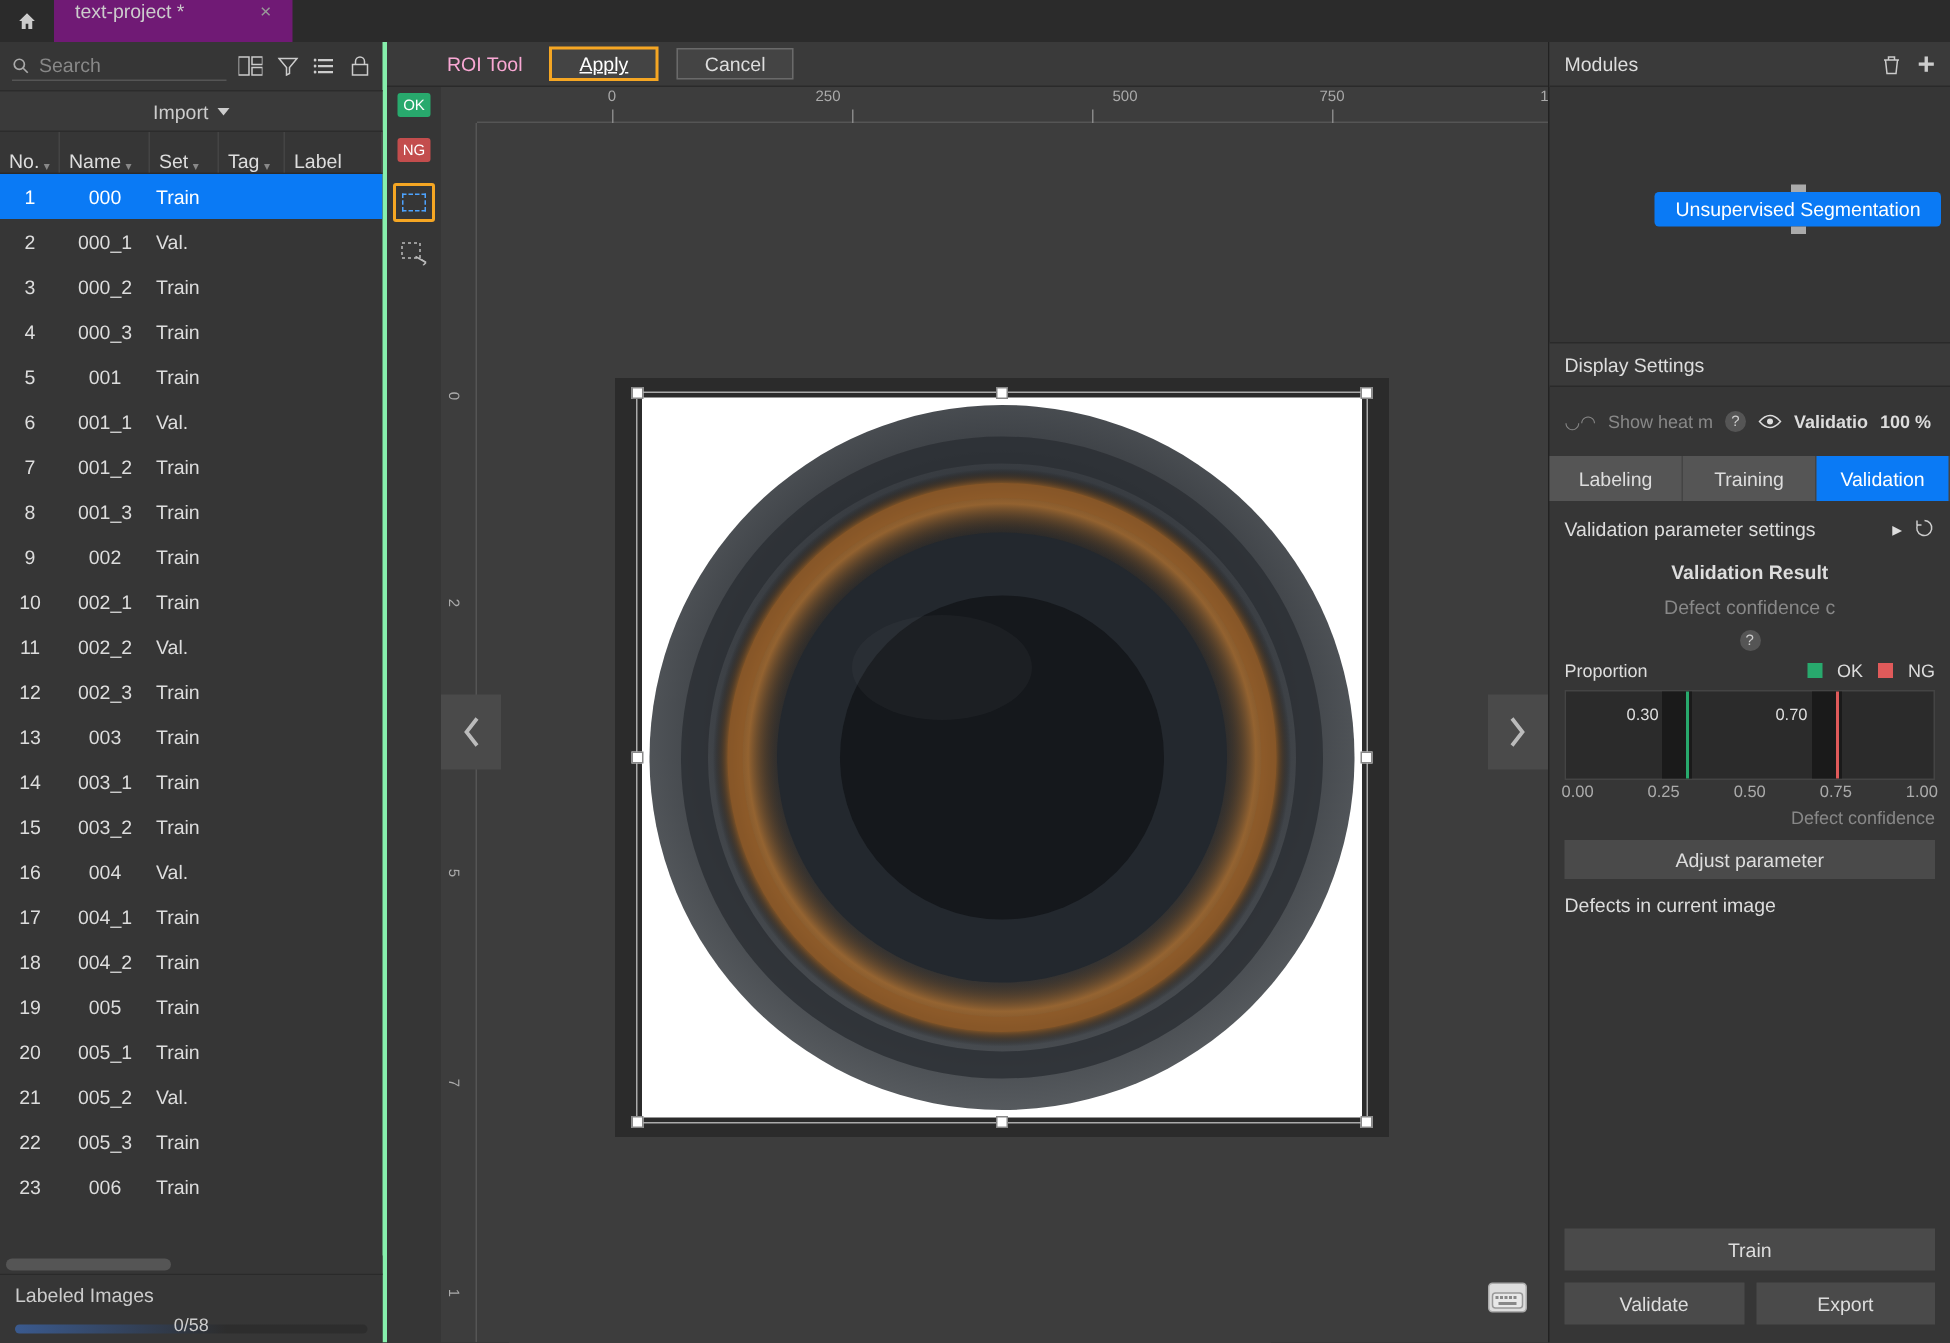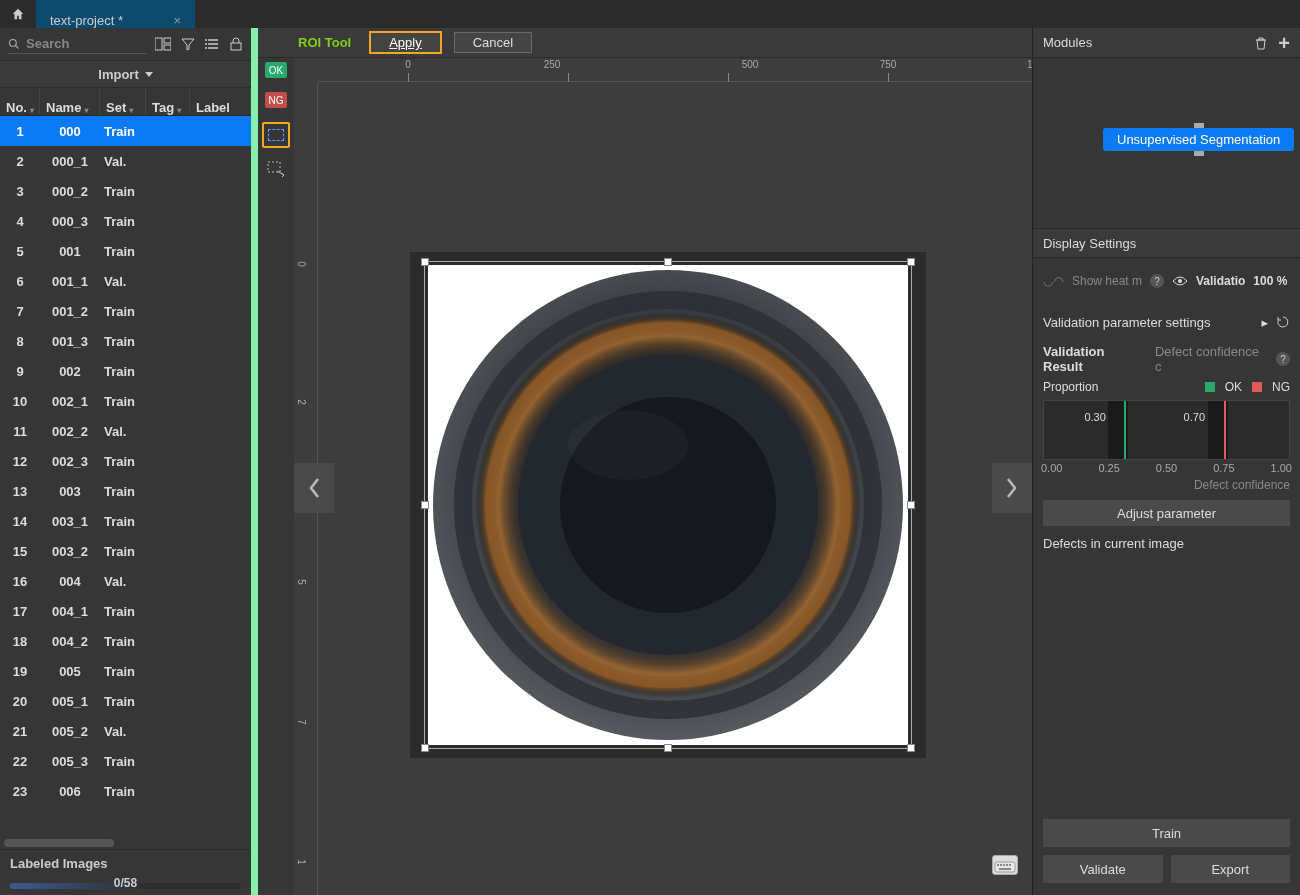--- a/index.html
+++ b/index.html
@@ -1,25 +1,25 @@
 <!DOCTYPE html>
 <html><head>
 <meta charset="utf-8">
 <style>
 * { box-sizing: border-box; margin: 0; padding: 0; }
 body { font-family: 'Segoe UI', Arial, sans-serif; background: #363636; color: #ddd; width: 1300px; height: 895px; overflow: hidden; font-size: 13px; }
 .app { display: flex; flex-direction: column; height: 100%; }
 .title-bar { height: 28px; background: #2b2b2b; display: flex; align-items: stretch; }
 .home-icon { width: 36px; display: flex; align-items: center; justify-content: center; color: #ccc; }
-.tab { display: flex; align-items: flex-end; padding: 0 14px; background: #0c4a6e; color: #ccc; position: relative; min-width: 160px; border-right: 1px solid #2b2b2b; }
+.tab { display: flex; align-items: flex-start; padding: 0 14px; background: #701a75; color: #ccc; position: relative; min-width: 160px; border-right: 1px solid #2b2b2b; }
 .tab-close { margin-left: auto; color: #999; cursor: pointer; }
 .main-row { flex: 1; display: flex; min-height: 0; }
 
 
-.left-panel { width: 258px; background: #363636; display: flex; flex-direction: column; border-right: 7px solid #86efac; font-weight: bold; }
+.left-panel { width: 258px; background: #363636; display: flex; flex-direction: column; border-right: 3px solid #86efac; }
 .search-row { height: 32px; display: flex; align-items: center; padding: 0 8px; gap: 8px; }
 .search-box { flex: 1; display: flex; align-items: center; gap: 6px; border-bottom: 1px solid #555; padding: 2px 0; color: #aaa; }
 .search-icons { display: flex; gap: 10px; color: #ccc; }
 .import-row { height: 28px; background: #3a3a3a; display: flex; align-items: center; justify-content: center; gap: 6px; color: #ccc; cursor: pointer; border-top: 1px solid #2c2c2c; border-bottom: 1px solid #2c2c2c; }
 .triangle-down { width: 0; height: 0; border-left: 4px solid transparent; border-right: 4px solid transparent; border-top: 5px solid #ccc; }
 .table-head { display: flex; height: 28px; align-items: center; background: #363636; border-bottom: 1px solid #2a2a2a; }
 .th { padding: 0 6px; color: #ddd; border-right: 1px solid #444; height: 100%; display: flex; align-items: flex-end; gap: 3px; }
 .th-no { width: 40px; }
 .th-name { width: 60px; }
 .th-set { width: 46px; }
@@ -36,21 +36,21 @@
 .hscroll-thumb { position: absolute; left: 4px; top: 2px; width: 110px; height: 8px; background: #555; border-radius: 4px; }
 .labeled-section { background: #363636; }
 .labeled-title { padding: 6px 10px; color: #ccc; border-top: 1px solid #2a2a2a; }
 .progress-row { padding: 6px 10px; display: flex; align-items: center; gap: 10px; }
 .progress-bar { flex: 1; height: 6px; border-radius: 3px; background: linear-gradient(90deg, #3a5a8f, #2d2d2d 60%); position: relative; }
 .progress-text { position: absolute; width: 100%; text-align: center; top: -7px; color: #ccc; font-size: 12px; }
 
 
 .center { flex: 1; display: flex; flex-direction: column; position: relative; background: #363636; }
 .roi-bar { height: 30px; background: #3a3a3a; display: flex; align-items: center; padding-left: 40px; gap: 12px; border-bottom: 1px solid #2a2a2a; }
-.roi-title { color: #84cc16; padding-right: 6px; font-weight: bold; }
+.roi-title { color: #f9a8d4; padding-right: 6px; }
 .btn { padding: 2px 18px; border: 1px solid #6a6a6a; background: #444; color: #ddd; cursor: pointer; font-size: 13px; }
 .btn.highlighted { border: 2px solid #f5a623; color: #fff; background: #444; text-decoration: underline; }
 .canvas-wrap { flex: 1; display: flex; position: relative; }
 .left-tools { width: 36px; background: #363636; display: flex; flex-direction: column; align-items: center; padding-top: 4px; gap: 4px; }
 .badge-ok { width: 22px; height: 16px; background: #28a96d; color: #fff; font-size: 10px; display: flex; align-items: center; justify-content: center; border-radius: 2px; }
 .badge-ng { width: 22px; height: 16px; background: #c34d4d; color: #fff; font-size: 10px; display: flex; align-items: center; justify-content: center; border-radius: 2px; }
 .tool-roi { width: 28px; height: 26px; border: 2px solid #f5a623; display: flex; align-items: center; justify-content: center; border-radius: 2px; }
 .roi-dash { width: 16px; height: 12px; border: 1.5px dashed #4da3ff; }
 .tool-plain { width: 22px; height: 18px; display: flex; align-items: center; justify-content: center; color: #bbb; position: relative; }
 .canvas-area { flex: 1; position: relative; background: #3d3d3d; overflow: hidden; }
@@ -84,21 +84,21 @@
 .mn-handle { position: absolute; width: 10px; height: 5px; background: #aaa; left: 50%; transform: translateX(-50%); }
 .display-set { height: 30px; background: #3a3a3a; display: flex; align-items: center; padding: 0 10px; color: #ddd; border-top: 1px solid #2a2a2a; border-bottom: 1px solid #2a2a2a; }
 .disp-row { height: 46px; display: flex; align-items: center; gap: 8px; padding: 0 10px; color: #888; font-size: 12px; }
 .disp-row .eye { color: #ddd; }
 .disp-row .vlabel { color: #ddd; font-weight: bold; }
 .tabs3 { display: flex; height: 30px; }
 .tab3 { flex: 1; display: flex; align-items: center; justify-content: center; background: #555; color: #ddd; cursor: pointer; border-right: 1px solid #444; font-size: 13px; }
 .tab3.active { background: #0a7af5; color: #fff; }
 .val-settings-row { height: 36px; display: flex; align-items: center; padding: 0 10px; gap: 8px; color: #ddd; }
 .val-settings-row .spacer { flex: 1; }
-.result-head { display: flex; align-items: center; padding: 4px 10px; gap: 8px; }
+.result-head { display: flex; align-items: center; padding: 4px 10px; gap: 8px; flex-direction: column; }
 .result-head .vr { color: #ddd; font-weight: bold; }
 .result-head .dc { color: #888; }
 .help-circ { width: 14px; height: 14px; border-radius: 50%; background: #555; color: #ccc; font-size: 10px; display: inline-flex; align-items: center; justify-content: center; }
 .prop-row { display: flex; align-items: center; padding: 2px 10px 6px; gap: 10px; font-size: 12px; }
 .legend-sq { width: 10px; height: 10px; display: inline-block; }
 .chart-box { margin: 0 10px; height: 60px; background: #2b2b2b; position: relative; border: 1px solid #444; }
 .chart-bar { position: absolute; top: 0; bottom: 0; width: 20px; background: #1a1a1a; }
 .chart-line { position: absolute; top: 0; bottom: 0; width: 2px; }
 .chart-val { position: absolute; color: #ddd; font-size: 11px; top: 10px; }
 .chart-axis { display: flex; justify-content: space-between; padding: 2px 8px 0 8px; color: #aaa; font-size: 11px; }
@@ -460,20 +460,25 @@
         <span class="help-circ">?</span>
         <span class="eye">
             <svg width="16" height="12" viewBox="0 0 16 12">
               <path d="M1 6 Q8 -2 15 6 Q8 14 1 6 Z" stroke="#ddd" fill="none"></path>
               <circle cx="8" cy="6" r="2" fill="#ddd"></circle>
             </svg>
           </span>
         <span class="vlabel">Validatio</span>
         <span class="vlabel">100 %</span>
       </div>
+      <div class="tabs3">
+        <div class="tab3">Labeling</div>
+        <div class="tab3">Training</div>
+        <div class="tab3 active">Validation</div>
+      </div>
       <div class="val-settings-row">
         <span>Validation parameter settings</span>
         <span class="spacer"></span>
         <span>▸</span>
         <span>
             <svg width="14" height="14" viewBox="0 0 14 14">
               <path d="M7 2 A5 5 0 1 1 2.5 4.5 M2 2 V5 H5" stroke="#ccc" fill="none"></path>
             </svg>
           </span>
       </div>

